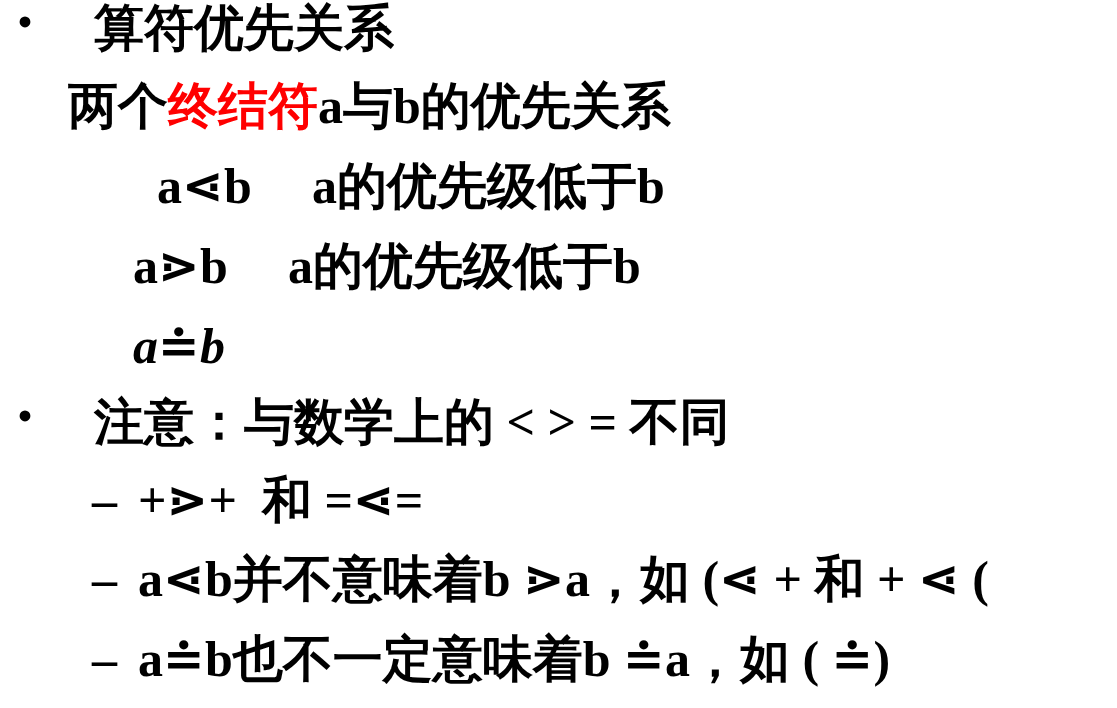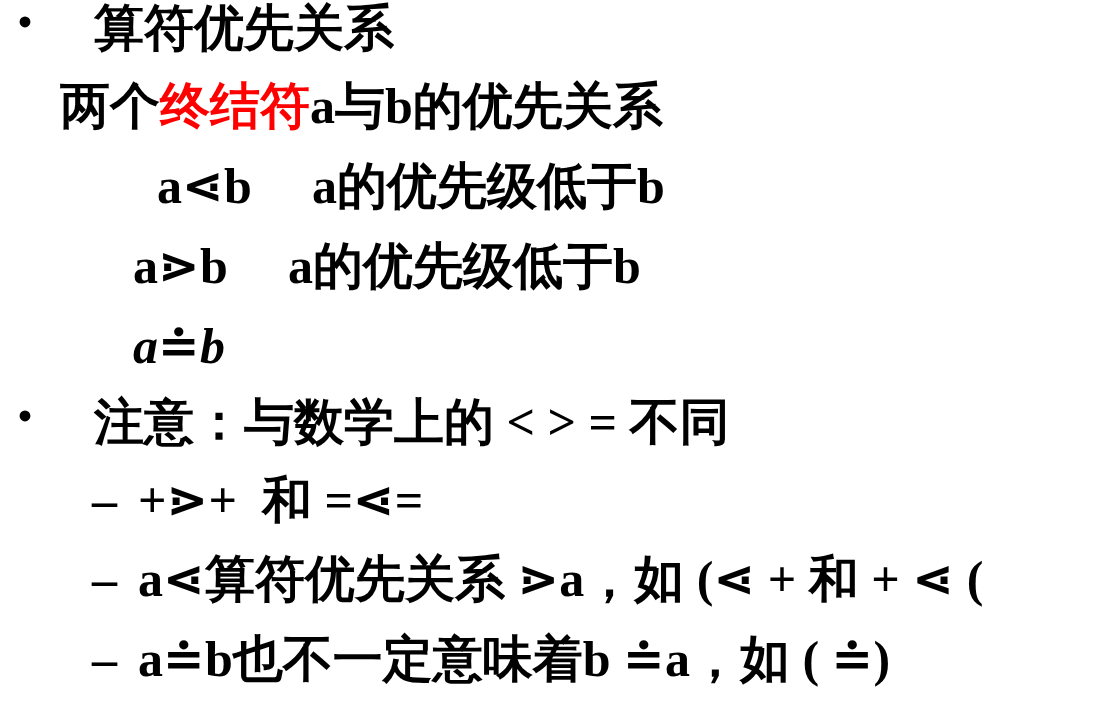--- a/index.html
+++ b/index.html
@@ -43,21 +43,21 @@
   .marker    { left: 18px;  font-size: 40px; top: 4px; }
   .t-level1  { left: 70px; margin-left: 24px; }
   .expr      { left: 133px; }
   .desc      { left: 288px; }
   .dash      { left: 92px; }
   .subtext   { left: 138px; }
 
   .red { color: #ff0000; }
 
   
-  .l2 .composed { left: 60px; }
+  .l2 .composed { left: 68px; }
   .composed i { font-style: normal; position: static; }
 </style>
 </head>
 <body>
 
 <div class="slide">
 
   <div class="line l1">
     <span class="marker">•</span>
     <span class="t-level1">算符优先关系</span>
@@ -86,21 +86,21 @@
     <span class="t-level1">注意：与数学上的 &lt; &gt; = 不同</span>
   </div>
 
   <div class="line l7">
     <span class="dash">–</span>
     <span class="subtext">+⋗+  和 =⋖=</span>
   </div>
 
   <div class="line l8">
     <span class="dash">–</span>
-    <span class="subtext">a⋖算符优先关系 ⋗a，如 (⋖ + 和 + ⋖ (</span>
+    <span class="subtext">a⋖b并不意味着b ⋗a，如 (⋖ + 和 + ⋖ (</span>
   </div>
 
   <div class="line l9">
     <span class="dash">–</span>
     <span class="subtext">a≐b也不一定意味着b ≐a，如 ( ≐)</span>
   </div>
 
 </div>
 
 </body></html>

